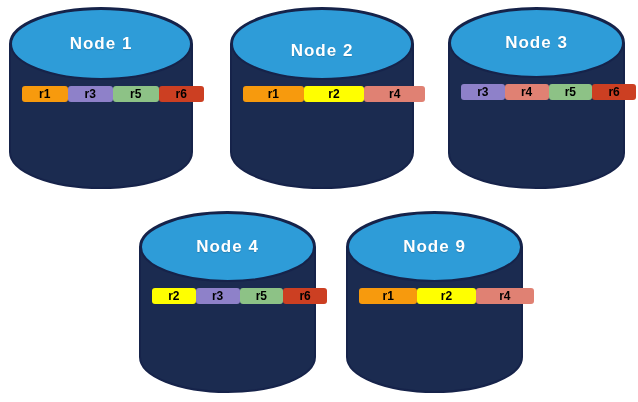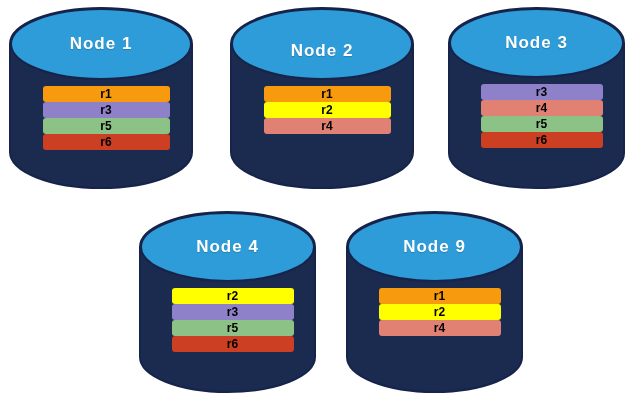--- a/index.html
+++ b/index.html
@@ -39,24 +39,24 @@
     color: #ffffff;
     font-weight: bold;
     font-size: 17px;
     letter-spacing: 1px;
     white-space: nowrap;
     text-shadow: 0 1px 1px rgba(0,0,0,0.18);
     pointer-events: none;
   }
   .replica-stack {
     position: absolute;
-    left: 5px;
+    left: 12px;
     width: 100%;
     display: flex;
-    flex-direction: column;
+    flex-direction: row;
     align-items: center;
   }
   .replica-bar {
     height: 16px;
     border-radius: 3px;
     display: flex;
     align-items: center;
     justify-content: center;
     font-size: 12px;
     font-weight: bold;

